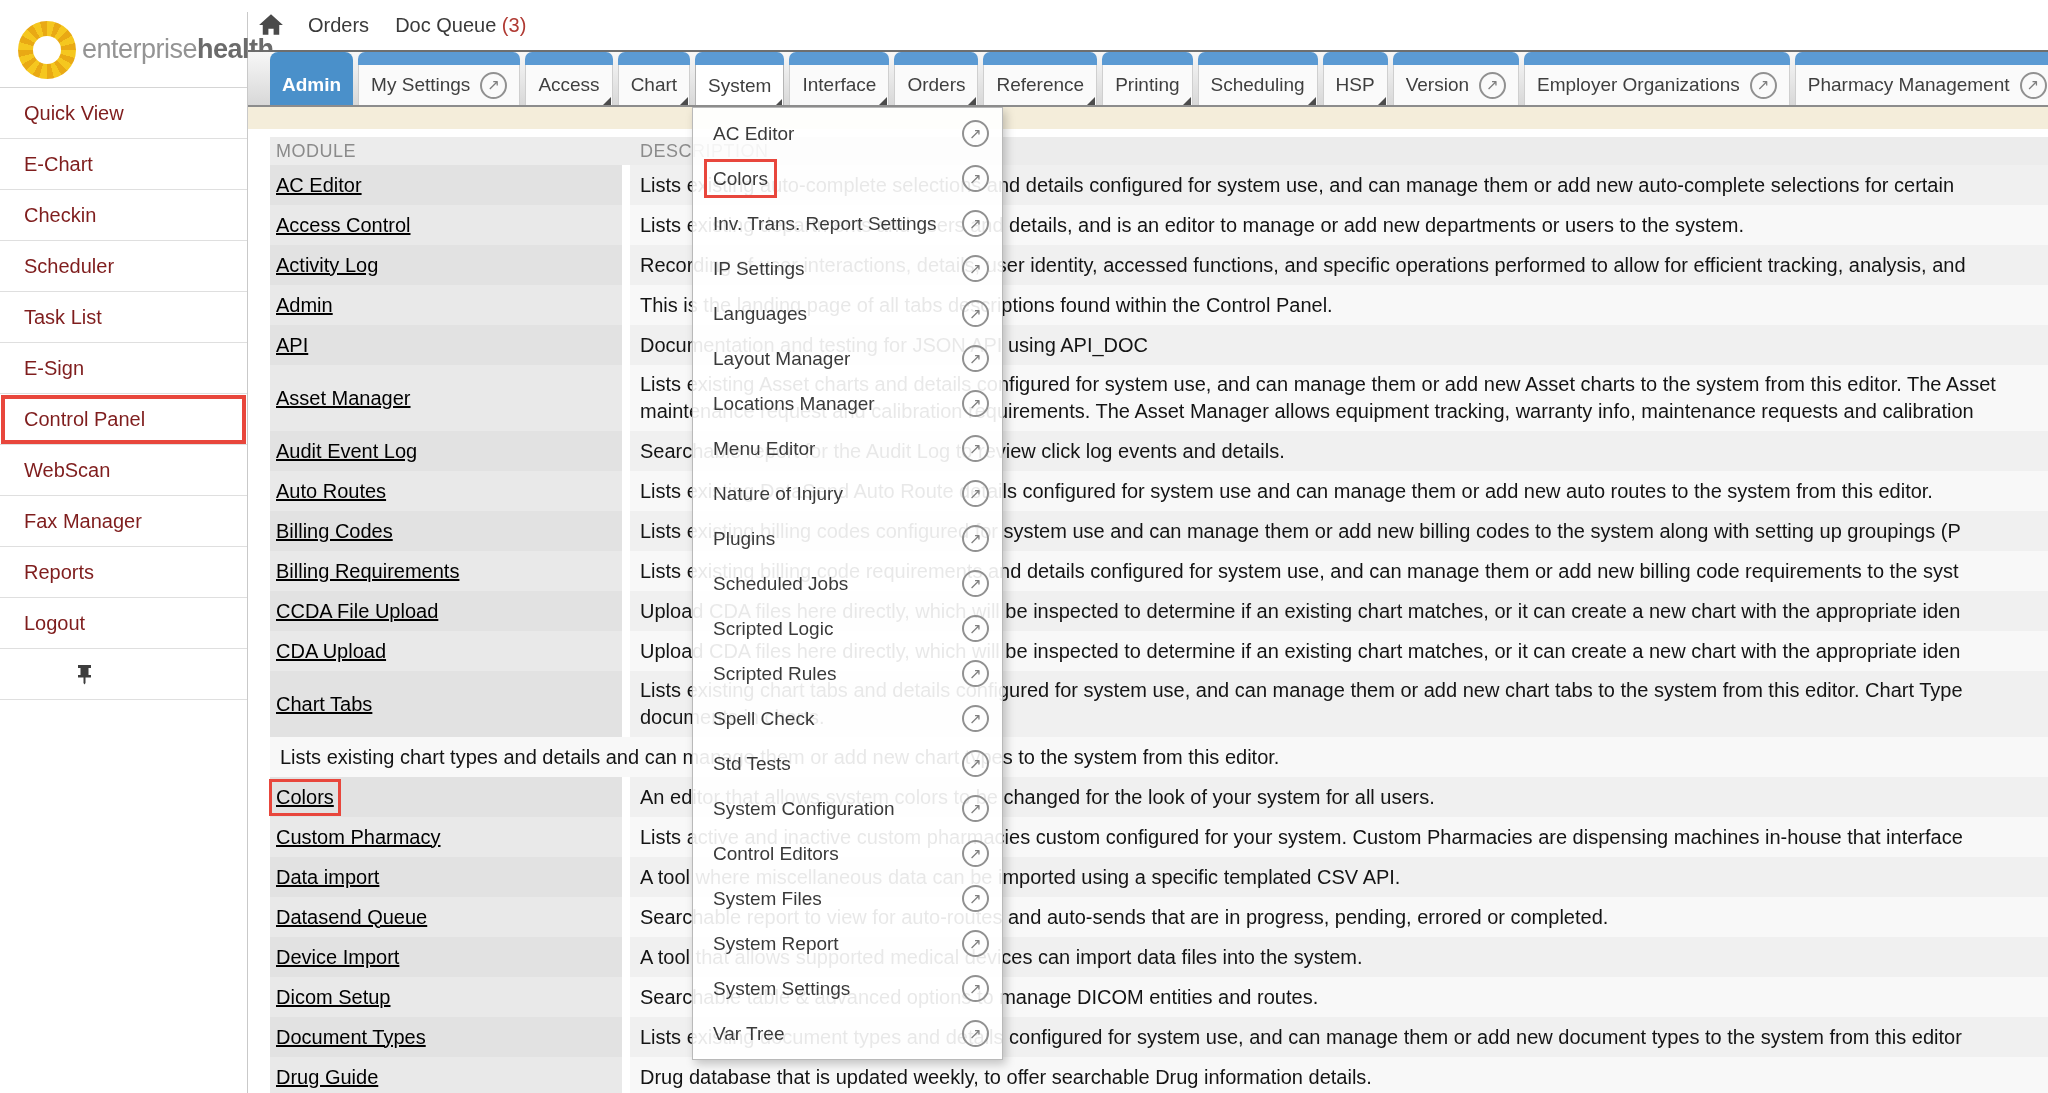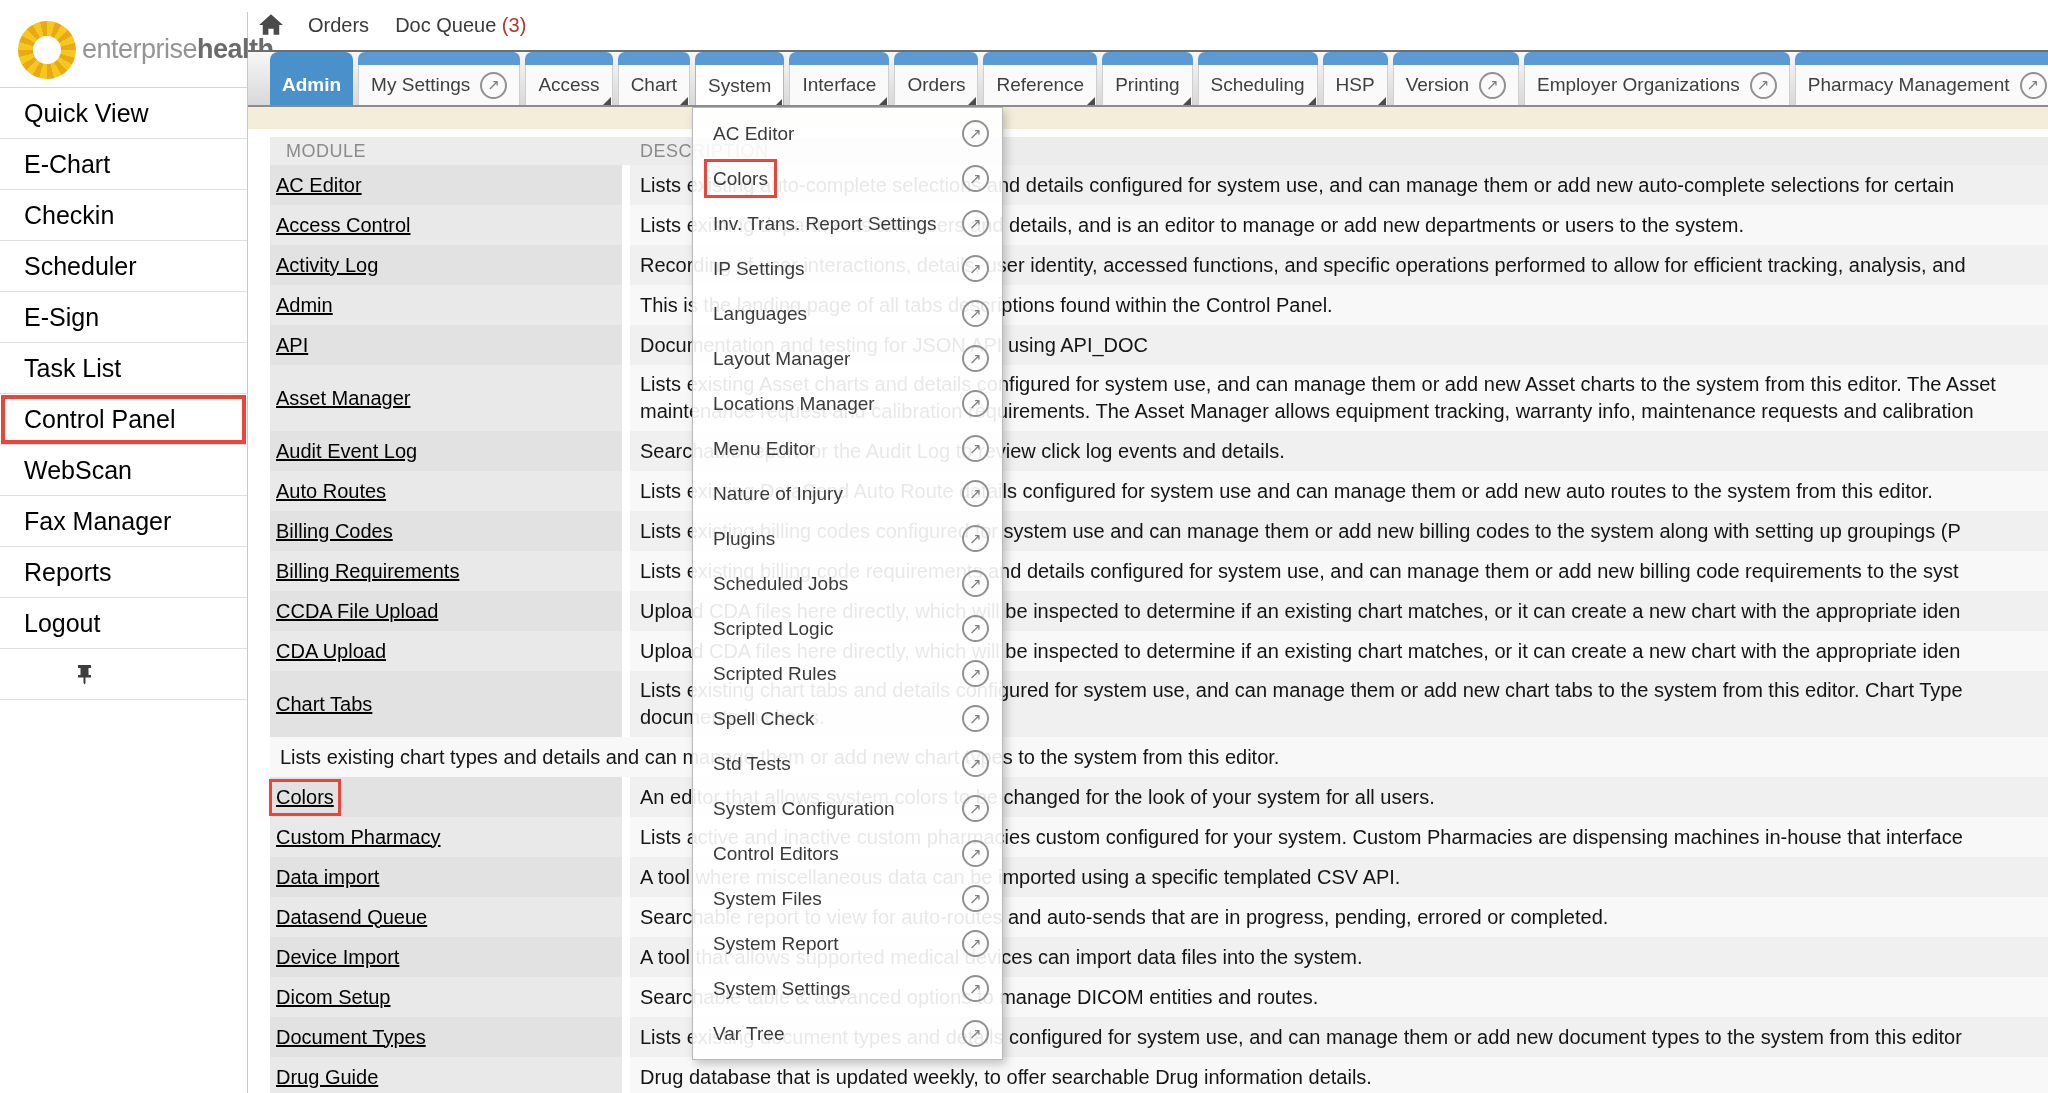--- a/index.html
+++ b/index.html
@@ -11,22 +11,22 @@
   .sidebar { position:absolute; left:0; top:12px; width:248px; height:1093px;
     background:#fff; border-right:1px solid #c9c9c9; z-index:20; }
   .logo { height:76px; border-bottom:1px solid #d5d5d5; display:flex;
     align-items:center; padding-left:18px; }
   .sun { width:58px; height:58px; border-radius:50%; position:relative; flex:0 0 auto;
     background:repeating-conic-gradient(#f5c71f 0deg 16deg, #e9a914 16deg 30deg); }
   .sun::after { content:""; position:absolute; inset:15px; background:#fff; border-radius:50%; }
   .logo-text { font-size:27px; color:#949494; margin-left:6px; letter-spacing:-0.5px; }
   .logo-text b { color:#6b6b6b; }
   .sb-items { }
-  .sb-item { height:51px; line-height:51px; padding-left:24px; font-size:25px;
-    color:#000000; border-bottom:1px solid #dfdfdf; cursor:pointer; position:relative; }
+  .sb-item { height:51px; line-height:51px; padding-left:24px; font-size:20px;
+    color:#7f1d1d; border-bottom:1px solid #dfdfdf; cursor:pointer; position:relative; }
   .sb-item.annotated { outline:4px solid #e8463c; outline-offset:-5px; }
   .pin-row { height:51px; display:flex; align-items:center; padding-left:75px;
     border-bottom:1px solid #dfdfdf; }
 
   
   .main { margin-left:248px; position:relative; }
 
   .crumb-bar { height:52px; background:#fff; border-bottom:2px solid #6e6e6e;
     display:flex; align-items:center; padding-left:10px; }
   .home-ic { width:26px; height:24px; margin-right:24px; cursor:pointer; }
@@ -51,21 +51,21 @@
     border-left:8px solid transparent; border-bottom:8px solid #4c4c4c; }
   .ext-icon { width:27px; height:27px; border:2px solid #919191; border-radius:50%;
     display:inline-flex; align-items:center; justify-content:center; margin-left:10px;
     color:#7f7f7f; font-size:15px; flex:0 0 auto; background:transparent; }
 
   .cream { height:22px; background:#f4edda; }
 
   .table-wrap { padding:8px 0 0 22px; }
   .thead { display:flex; height:28px; background:#ececec; align-items:center;
     font-size:18px; color:#8b8b8b; letter-spacing:0.5px; }
-  .th-module { width:352px; padding-left:16px; flex:0 0 auto; margin-right:8px; }
+  .th-module { width:352px; padding-left:6px; flex:0 0 auto; margin-right:8px; }
   .th-desc { padding-left:10px; }
   .trow { display:flex; height:40px; font-size:20px; }
   .trow.h2 { height:66px; }
   .module-cell { width:352px; flex:0 0 auto; margin-right:8px; display:flex;
     align-items:center; padding-left:6px; }
   .desc-cell { flex:1; display:flex; flex-direction:column; justify-content:center;
     padding-left:10px; overflow:hidden; white-space:nowrap; color:#141414; }
   .trow.h2 .desc-cell span { line-height:27px; }
   .trow:nth-child(odd) .module-cell { background:#e2e2e2; }
   .trow:nth-child(even) .module-cell { background:#e9e9e9; }
@@ -89,22 +89,22 @@
 <div class="sidebar">
   <div class="logo">
     <div class="sun"></div>
     <div class="logo-text"><span>enterprise</span><b>health</b></div>
   </div>
   <div class="sb-items">
     <div class="sb-item">Quick View</div>
     <div class="sb-item">E-Chart</div>
     <div class="sb-item">Checkin</div>
     <div class="sb-item">Scheduler</div>
+    <div class="sb-item">Task List</div>
     <div class="sb-item">E-Sign</div>
-    <div class="sb-item">Task List</div>
     <div class="sb-item annotated">Control Panel</div>
     <div class="sb-item">WebScan</div>
     <div class="sb-item">Fax Manager</div>
     <div class="sb-item">Reports</div>
     <div class="sb-item">Logout</div>
     <div class="pin-row">
       <svg width="19" height="21" viewBox="0 0 19 21">
         <path d="M3 1 h13 v3 h-2.5 v7 h2.5 v2.5 H3 V11 h2.5 V4 H3 Z M8.5 13.5 h2 v5.5 l-1 1.5 -1 -1.5 Z" fill="#3d3d3d"></path>
       </svg>
     </div>

